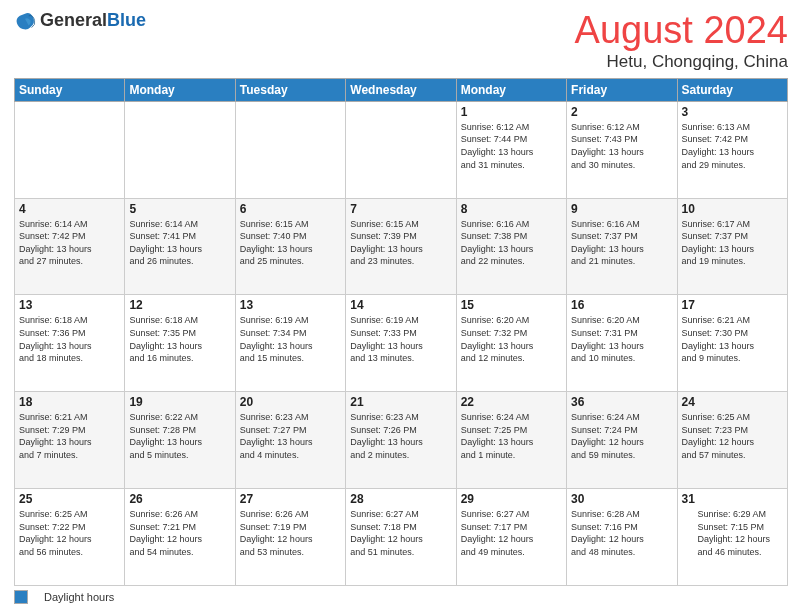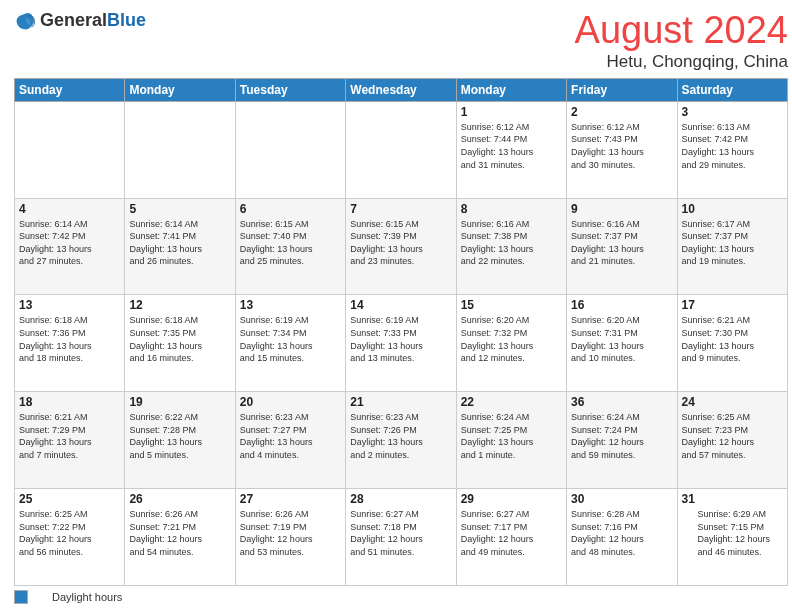--- a/index.html
+++ b/index.html
@@ -90,21 +90,21 @@
       color: #333;
       line-height: 1.4;
     }
     .empty {
       background: #fff !important;
     }
     .footer {
       display: flex;
       align-items: center;
       margin-top: 4px;
-      gap: 24px;
+      gap: 16px;
     }
     .legend-box {
       width: 14px;
       height: 14px;
       background: #2a7fc1;
       border: 1px solid #aaa;
       flex-shrink: 0;
     }
     .legend-label {
       font-size: 11px;

